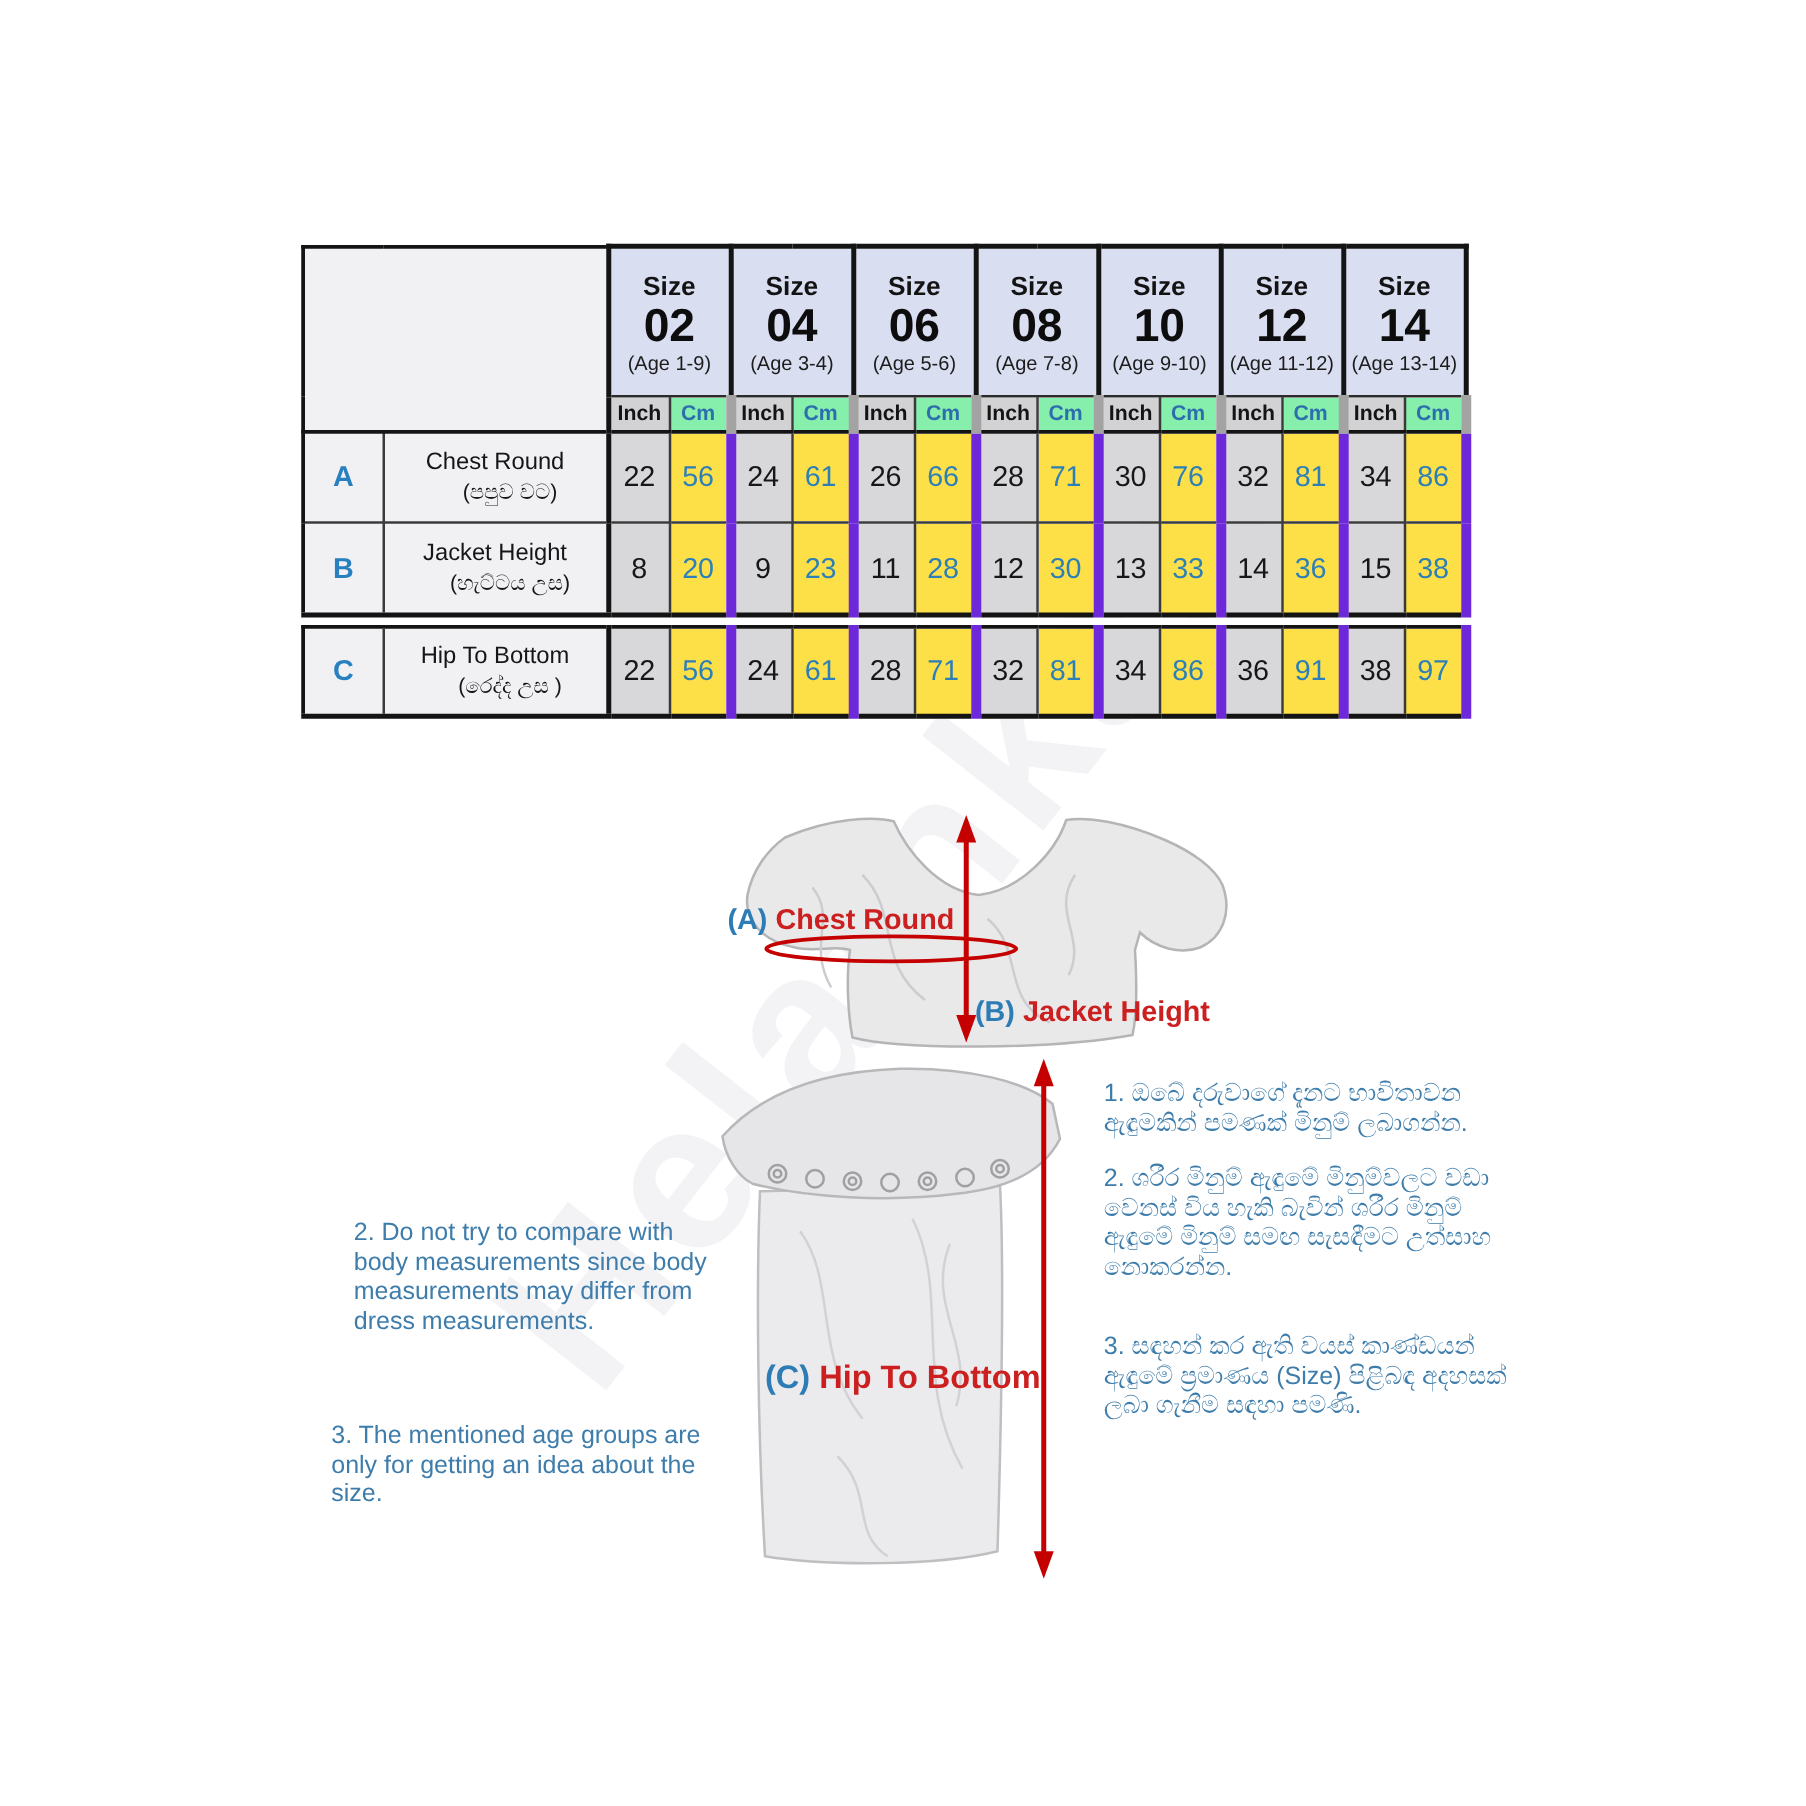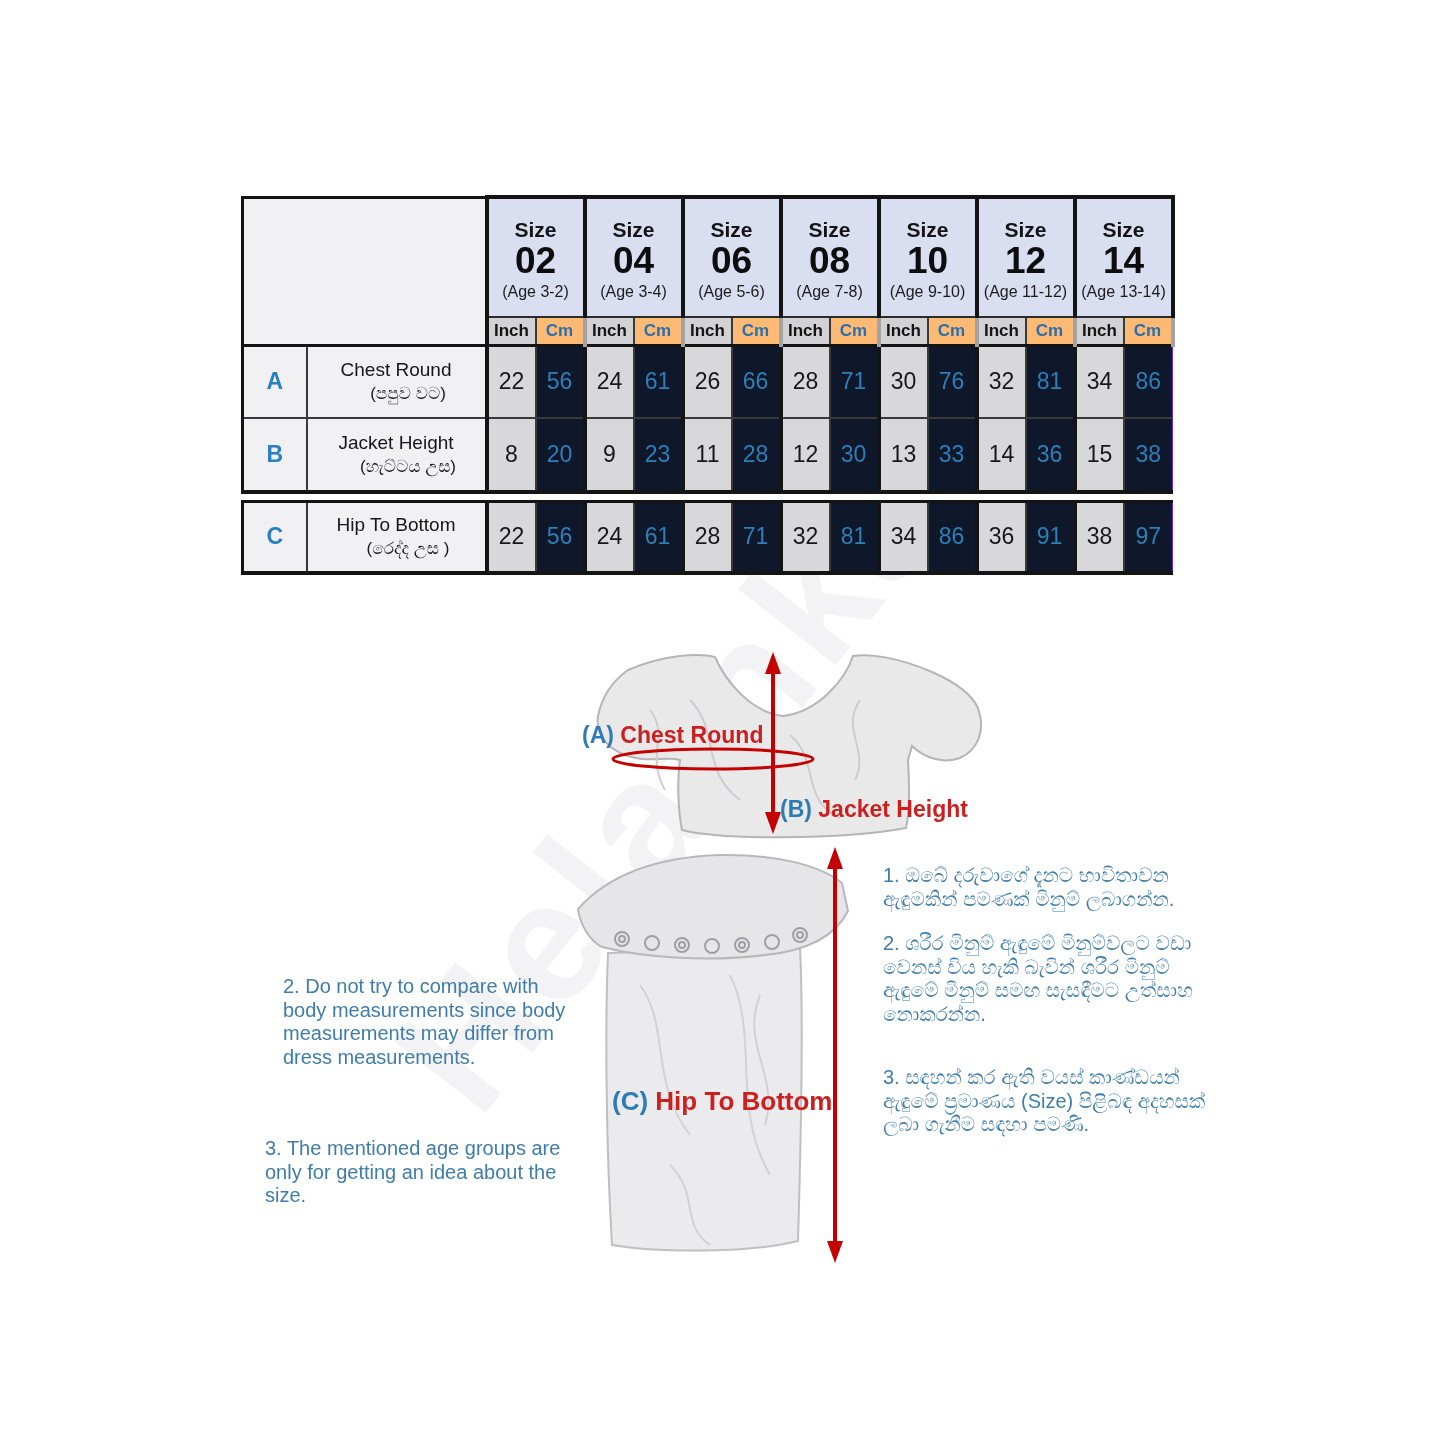--- a/index.html
+++ b/index.html
@@ -13,24 +13,24 @@
   
   #size-table{position:absolute;left:241px;top:195px;z-index:1;border-collapse:collapse;table-layout:fixed;}
   #size-table td{padding:0;text-align:center;vertical-align:middle;overflow:hidden;}
   .corner{background:#f1f1f4;border:3px solid #141414;border-right:none;}
   .sz{background:#d9def1;border:4px solid #141414;border-bottom:2px solid #2b2b2b;}
   .sz .szword{font-size:21px;font-weight:bold;color:#131313;margin-top:4px;}
   .sz .sznum{font-size:37px;font-weight:bold;color:#0d0d0d;line-height:1.05;}
   .sz .szage{font-size:16px;color:#1c1c1c;margin-top:3px;}
   .u{border-top:2px solid #2b2b2b;border-bottom:3px solid #141414;font-weight:bold;font-size:17px;height:26px;}
   .u.in{background:#d2d2d5;color:#141414;border-left:4px solid #141414;border-right:2px solid #3a3a3a;}
-  .u.cm{background:#fdba74;color:#2d6fad;border-right:4px solid #a3a3a3;}
+  .u.cm{background:#86efac;color:#2d6fad;border-right:8px solid #a3a3a3;}
   .v{font-size:23px;border-top:2px solid #3a3a3a;border-bottom:2px solid #3a3a3a;}
   .v.in{background:#d8d8db;color:#17171a;border-left:4px solid #141414;border-right:2px solid #3a3a3a;}
-  .v.cm{background:#0f172a;color:#2d7fb8;border-right:1px solid #6d28d9;}
+  .v.cm{background:#fde047;color:#2d7fb8;border-right:8px solid #6d28d9;}
   .letter{background:#f1f1f4;color:#2980c0;font-weight:bold;font-size:23px;
     border:2px solid #3a3a3a;border-left:3px solid #141414;}
   .name{background:#f1f1f4;border-top:2px solid #3a3a3a;border-bottom:2px solid #3a3a3a;}
   .name .en{font-size:19px;color:#161616;}
   .name .si{font-size:17px;color:#161616;margin-top:3px;margin-left:24px;}
   .rowB td{border-bottom:4px solid #141414;}
   .rowC td{border-top:3px solid #141414;border-bottom:4px solid #141414;}
   .spacer td{border:none;background:#ffffff;height:6px;}
   
   .dlabel{position:absolute;z-index:2;font-weight:bold;font-size:23px;white-space:nowrap;}
@@ -67,21 +67,21 @@
         <col style="width:49px">
       <col style="width:49px">
         <col style="width:49px">
     </colgroup>
     <tbody>
         <tr style="height:120px">
       <td class="corner" colspan="2" rowspan="2"></td>
       <td class="sz" colspan="2">
         <div class="szword">Size</div>
         <div class="sznum">02</div>
-        <div class="szage">(Age 3-2)</div>
+        <div class="szage">(Age 1-9)</div>
       </td>
       <td class="sz" colspan="2">
         <div class="szword">Size</div>
         <div class="sznum">04</div>
         <div class="szage">(Age 3-4)</div>
       </td>
       <td class="sz" colspan="2">
         <div class="szword">Size</div>
         <div class="sznum">06</div>
         <div class="szage">(Age 5-6)</div>

